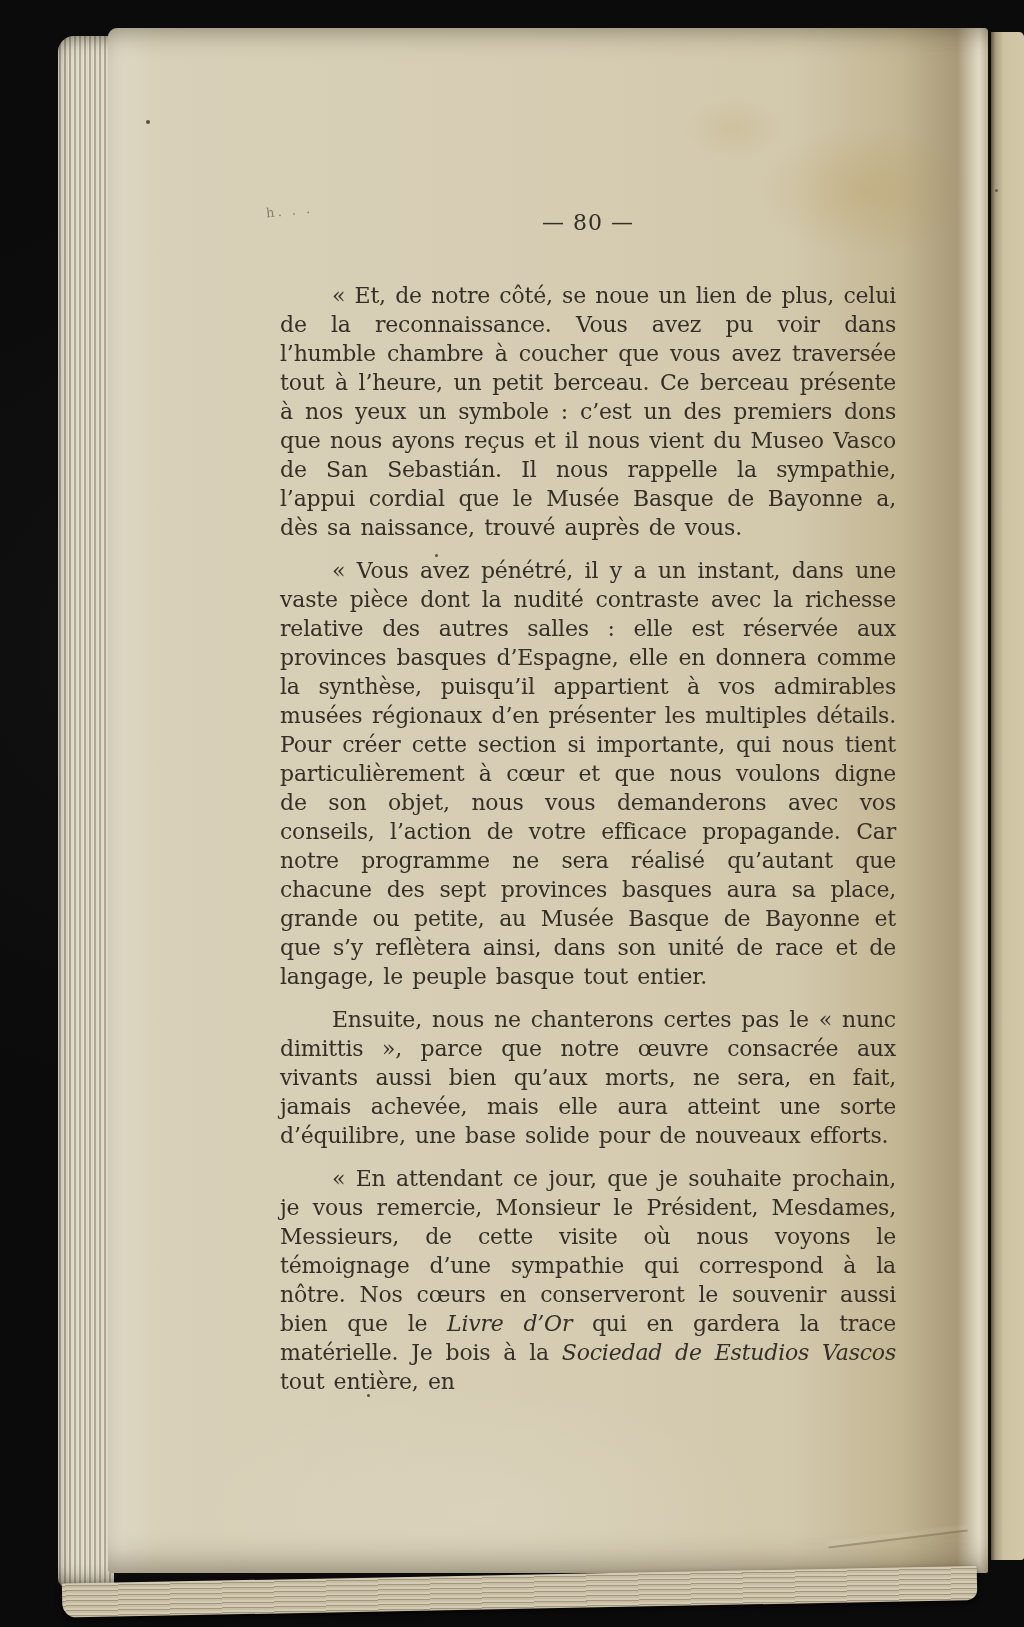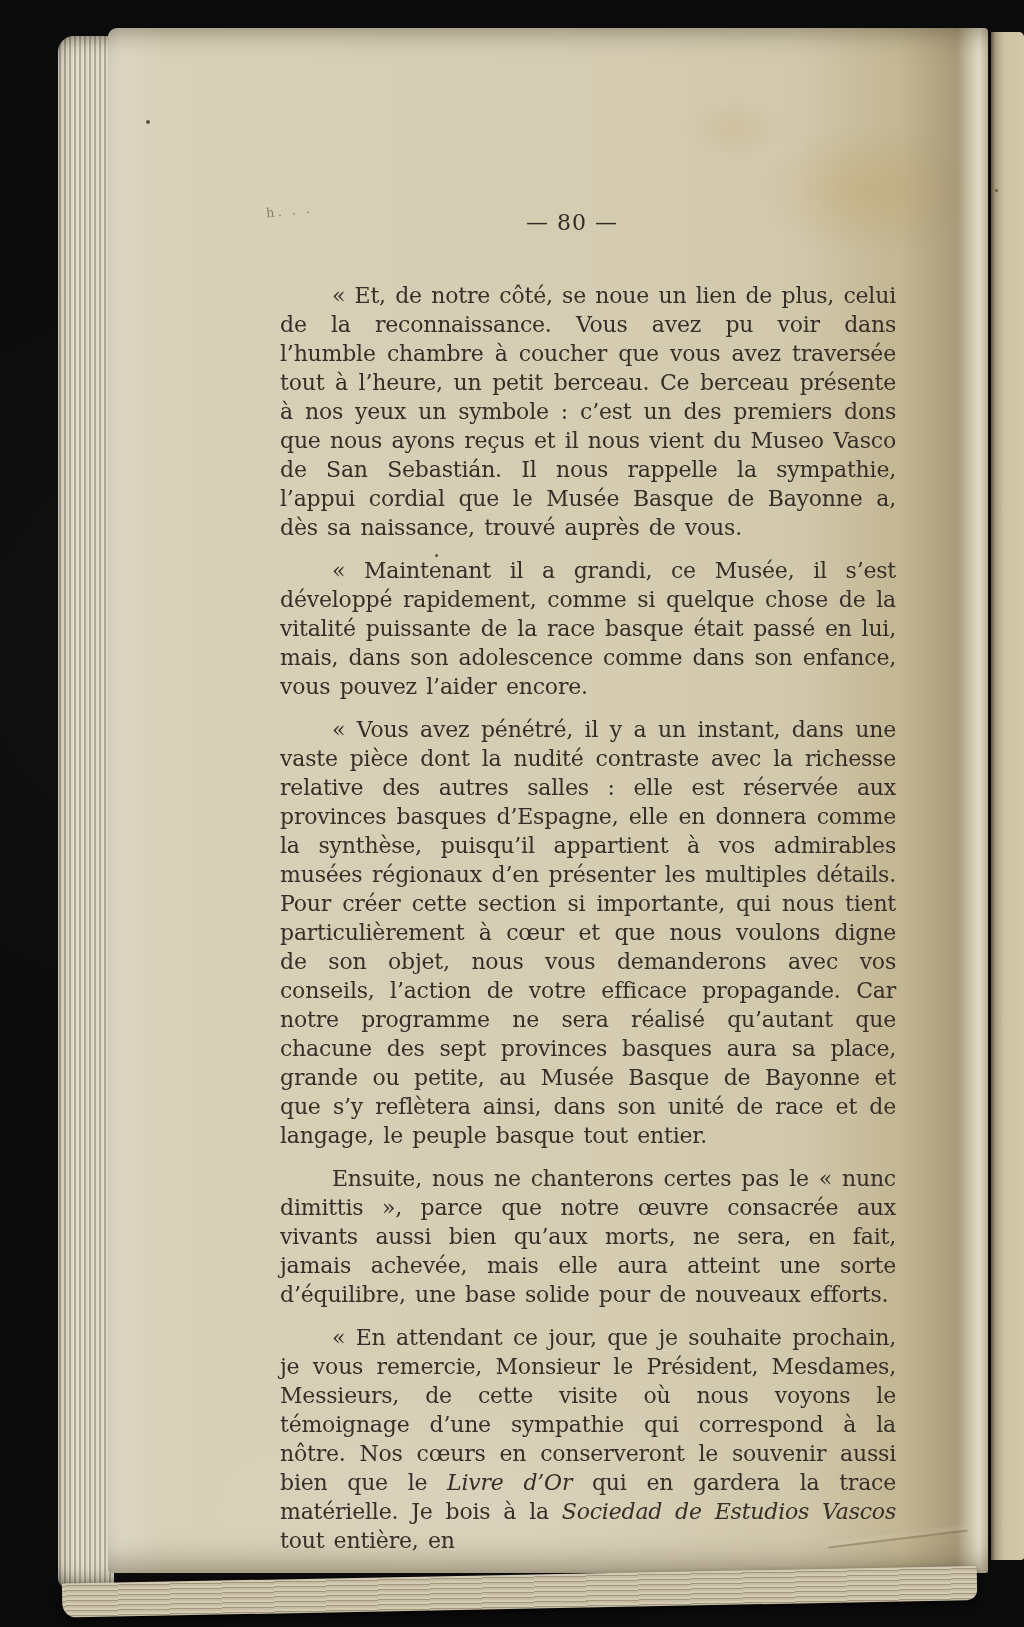--- a/index.html
+++ b/index.html
@@ -77,21 +77,21 @@
   .speck.s4 { left: 995px; top: 189px; width: 3px; height: 3px; background: rgba(55,48,35,0.65); }
 
   .pencil-mark {
     position: absolute; left: 266px; top: 203px;
     font-size: 13px; letter-spacing: 3px;
     color: rgba(70,62,50,0.55);
     transform: rotate(-6deg);
   }
 
   .folio {
-    position: absolute; left: 264px; top: 210px; width: 616px;
+    position: absolute; left: 280px; top: 210px; width: 616px;
     text-align: center;
     font-size: 22px; color: #352e26;
     letter-spacing: 1px;
   }
 
   .text-block {
     position: absolute; left: 280px; top: 281px; width: 616px;
     font-size: 22px; line-height: 29px;
     letter-spacing: -0.2px; word-spacing: 2.5px;
     color: #362f27;
@@ -118,17 +118,16 @@
 <div class="speck s2"></div>
 <div class="speck s3"></div>
 <div class="speck s4"></div>
 
 <div class="pencil-mark">h. . .</div>
 
 <div class="folio">— 80 —</div>
 
 <div class="text-block">
     <p class="indent"><span>« Et, de notre côté, se noue un lien de plus, celui de la reconnaissance. Vous avez pu voir dans l’humble chambre à coucher que vous avez traversée tout à l’heure, un petit berceau. Ce berceau présente à nos yeux un symbole : c’est un des premiers dons que nous ayons reçus et il nous vient du Museo Vasco de San Sebastián. Il nous rappelle la sympathie, l’appui cordial que le Musée Basque de Bayonne a, dès sa naissance, trouvé auprès de vous.</span></p>
-    <p class="indent"><span>« Maintenant il a grandi, ce Musée, il s’est développé rapidement, comme si quelque chose de la vitalité puissante de la race basque était passé en lui, mais, dans son adolescence comme dans son enfance, vous pouvez l’aider encore.</span></p>
     <p class="indent"><span>« Vous avez pénétré, il y a un instant, dans une vaste pièce dont la nudité contraste avec la richesse relative des autres salles : elle est réservée aux provinces basques d’Espagne, elle en donnera comme la synthèse, puisqu’il appartient à vos admirables musées régionaux d’en présenter les multiples détails. Pour créer cette section si importante, qui nous tient particulièrement à cœur et que nous voulons digne de son objet, nous vous demanderons avec vos conseils, l’action de votre efficace propagande. Car notre programme ne sera réalisé qu’autant que chacune des sept provinces basques aura sa place, grande ou petite, au Musée Basque de Bayonne et que s’y reflètera ainsi, dans son unité de race et de langage, le peuple basque tout entier.</span></p>
     <p class="indent"><span>Ensuite, nous ne chanterons certes pas le « nunc dimittis », parce que notre œuvre consacrée aux vivants aussi bien qu’aux morts, ne sera, en fait, jamais achevée, mais elle aura atteint une sorte d’équilibre, une base solide pour de nouveaux efforts.</span></p>
     <p class="indent"><span>« En attendant ce jour, que je souhaite prochain, je vous remercie, Monsieur le Président, Mesdames, Messieurs, de cette visite où nous voyons le témoignage d’une sympathie qui correspond à la nôtre. Nos cœurs en conserveront le souvenir aussi bien que le </span><em>Livre d’Or</em><span> qui en gardera la trace matérielle. Je bois à la </span><em>Sociedad de Estudios Vascos</em><span> tout entière, en</span></p>
   </div>
 
 </body></html>

